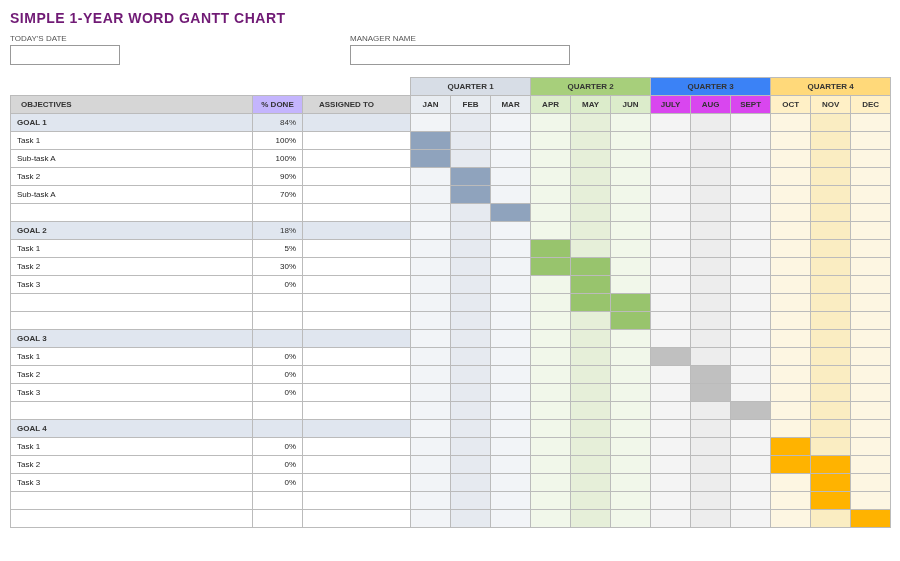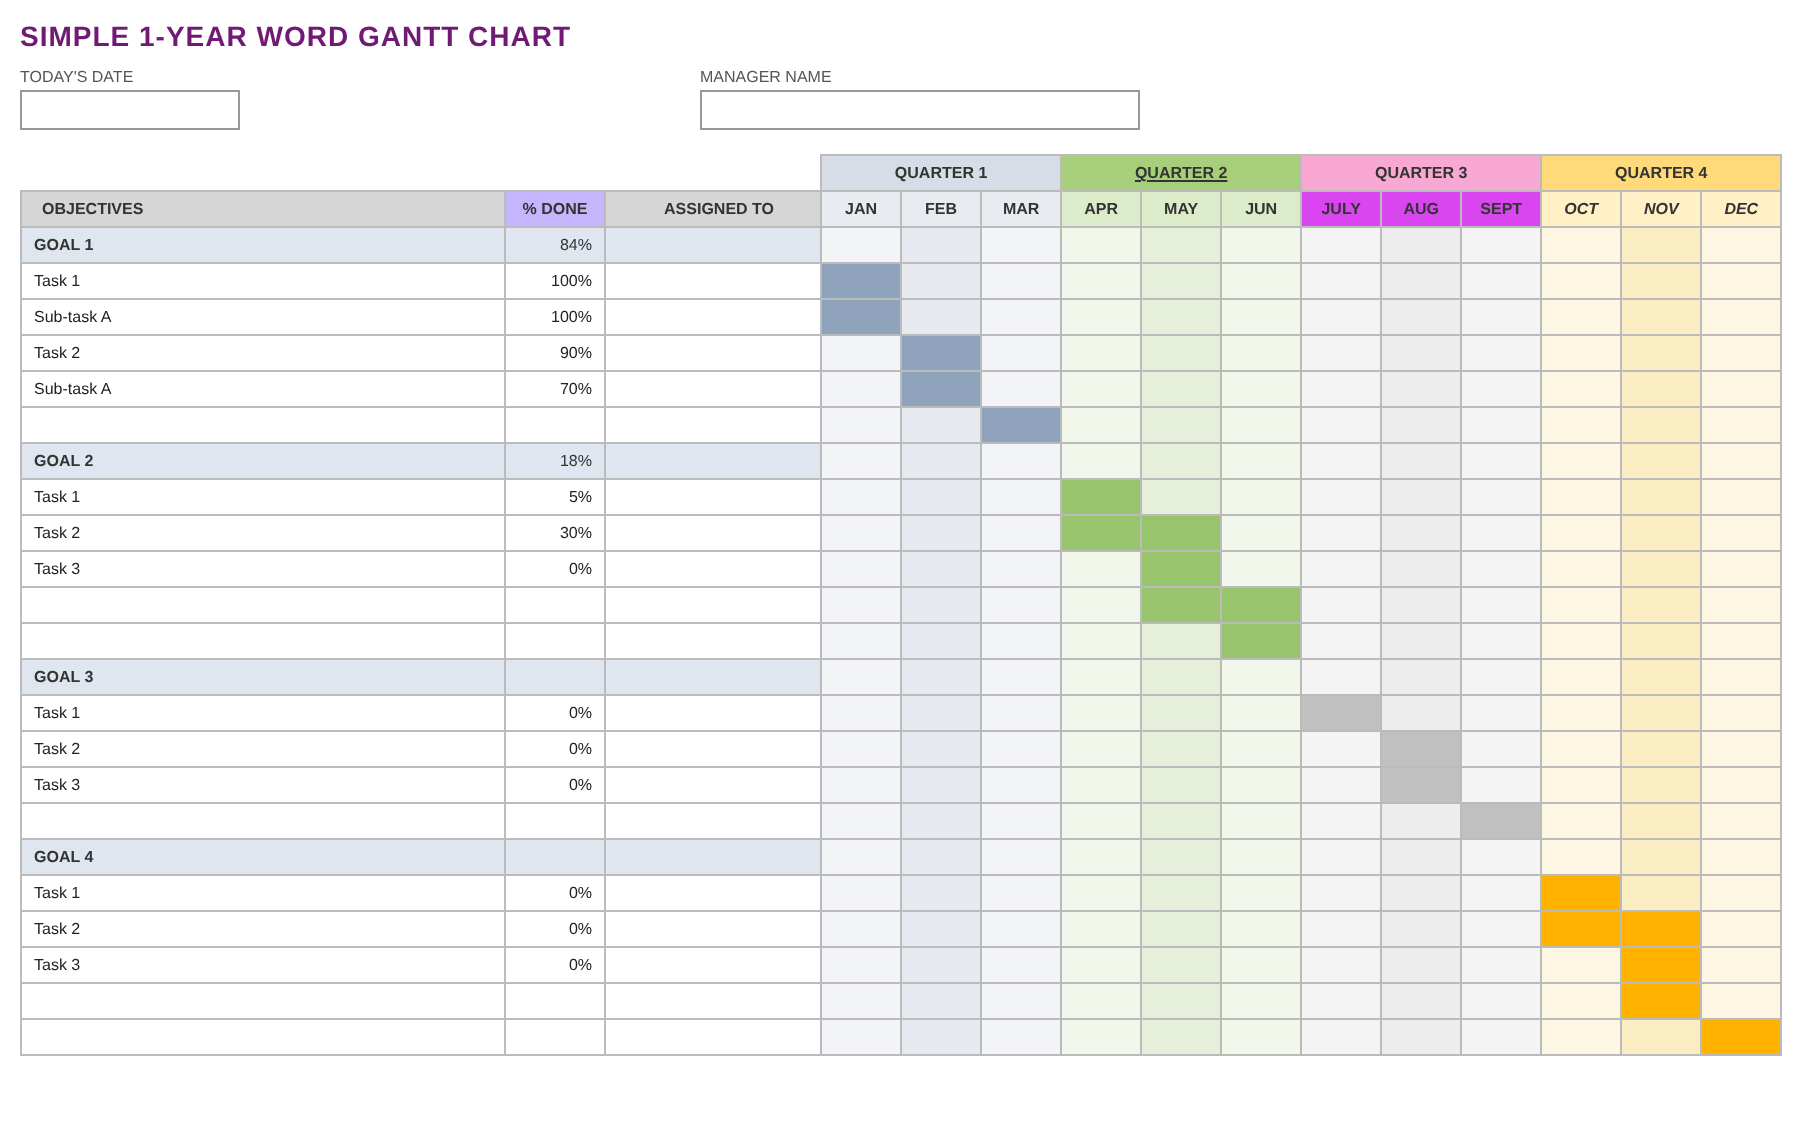--- a/index.html
+++ b/index.html
@@ -16,29 +16,29 @@
   th { font-size: 8px; font-weight: bold; color: #333; text-align: center; vertical-align: middle; }
   td { font-size: 8px; vertical-align: middle; }
 
   col.obj  { width: 242px; }
   col.done { width: 50px; }
   col.asg  { width: 108px; }
   col.mon  { width: 40px; }
 
   .hdr-obj  { background: #d6d6d6; text-align: left; padding-left: 10px; }
   .hdr-done { background: #c4b5fd; margin-top: 40px; }
-  .hdr-asg  { background: #d6d6d6; text-align: center; padding-left: 6px; }
+  .hdr-asg  { background: #d6d6d6; text-align: left; padding-left: 16px; }
   .hdr-q1   { background: #d7dde6; }
-  .hdr-q2   { background: #a7cf7b; text-decoration: underline; }
-  .hdr-q3   { background: #f9a8d4; margin-top: 16px; }
+  .hdr-q2   { background: #a7cf7b; }
+  .hdr-q3   { background: #3b82f6; margin-top: 16px; }
   .hdr-q4   { background: #ffd97a; }
   .mon-q1   { background: #e8ecf1; }
   .mon-q2   { background: #dceccb; }
   .mon-q3   { background: #d946ef; }
-  .mon-q4   { background: #fff0c6; font-style: italic; }
+  .mon-q4   { background: #fff0c6; }
 
   td.obj  { text-align: left; padding-left: 6px; }
   td.done { text-align: right; padding-right: 6px; }
   td.asg  { }
   td.mon  { }
 
   tr.goal td.obj, tr.goal td.done, tr.goal td.asg { background: #e0e6ef; font-weight: bold; color: #333; }
   tr.goal td.done { font-weight: normal; }
 
   

